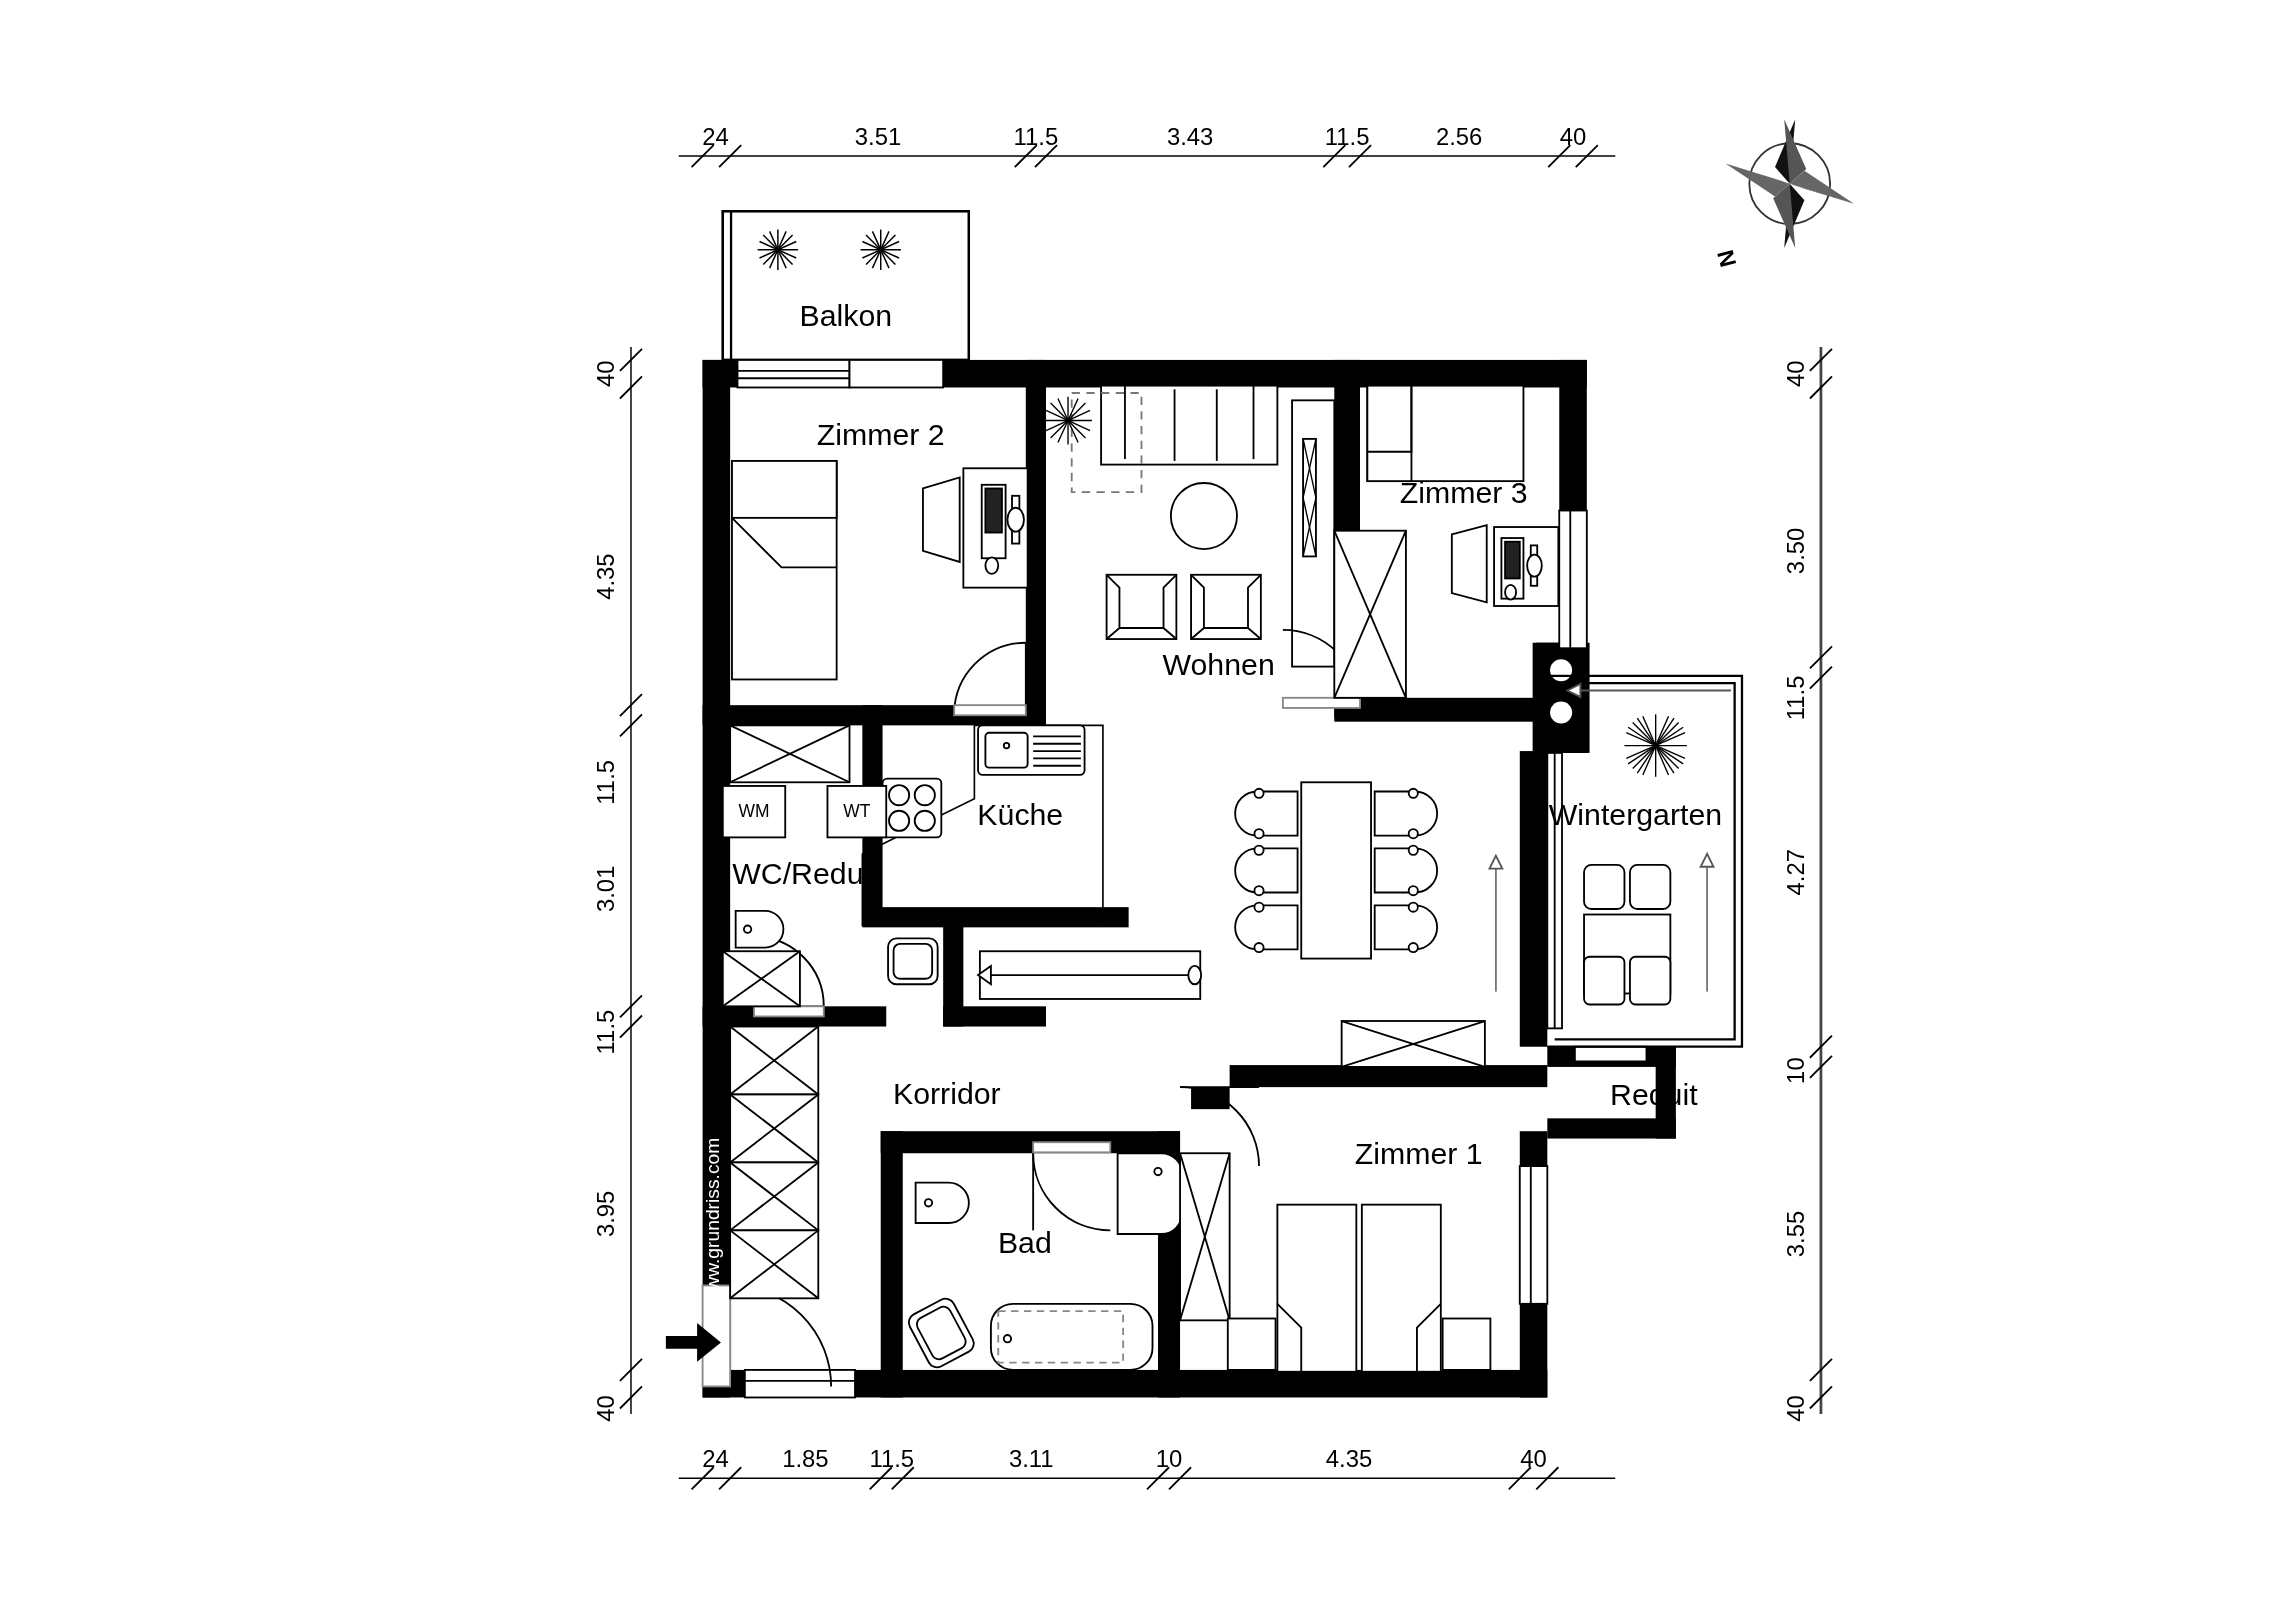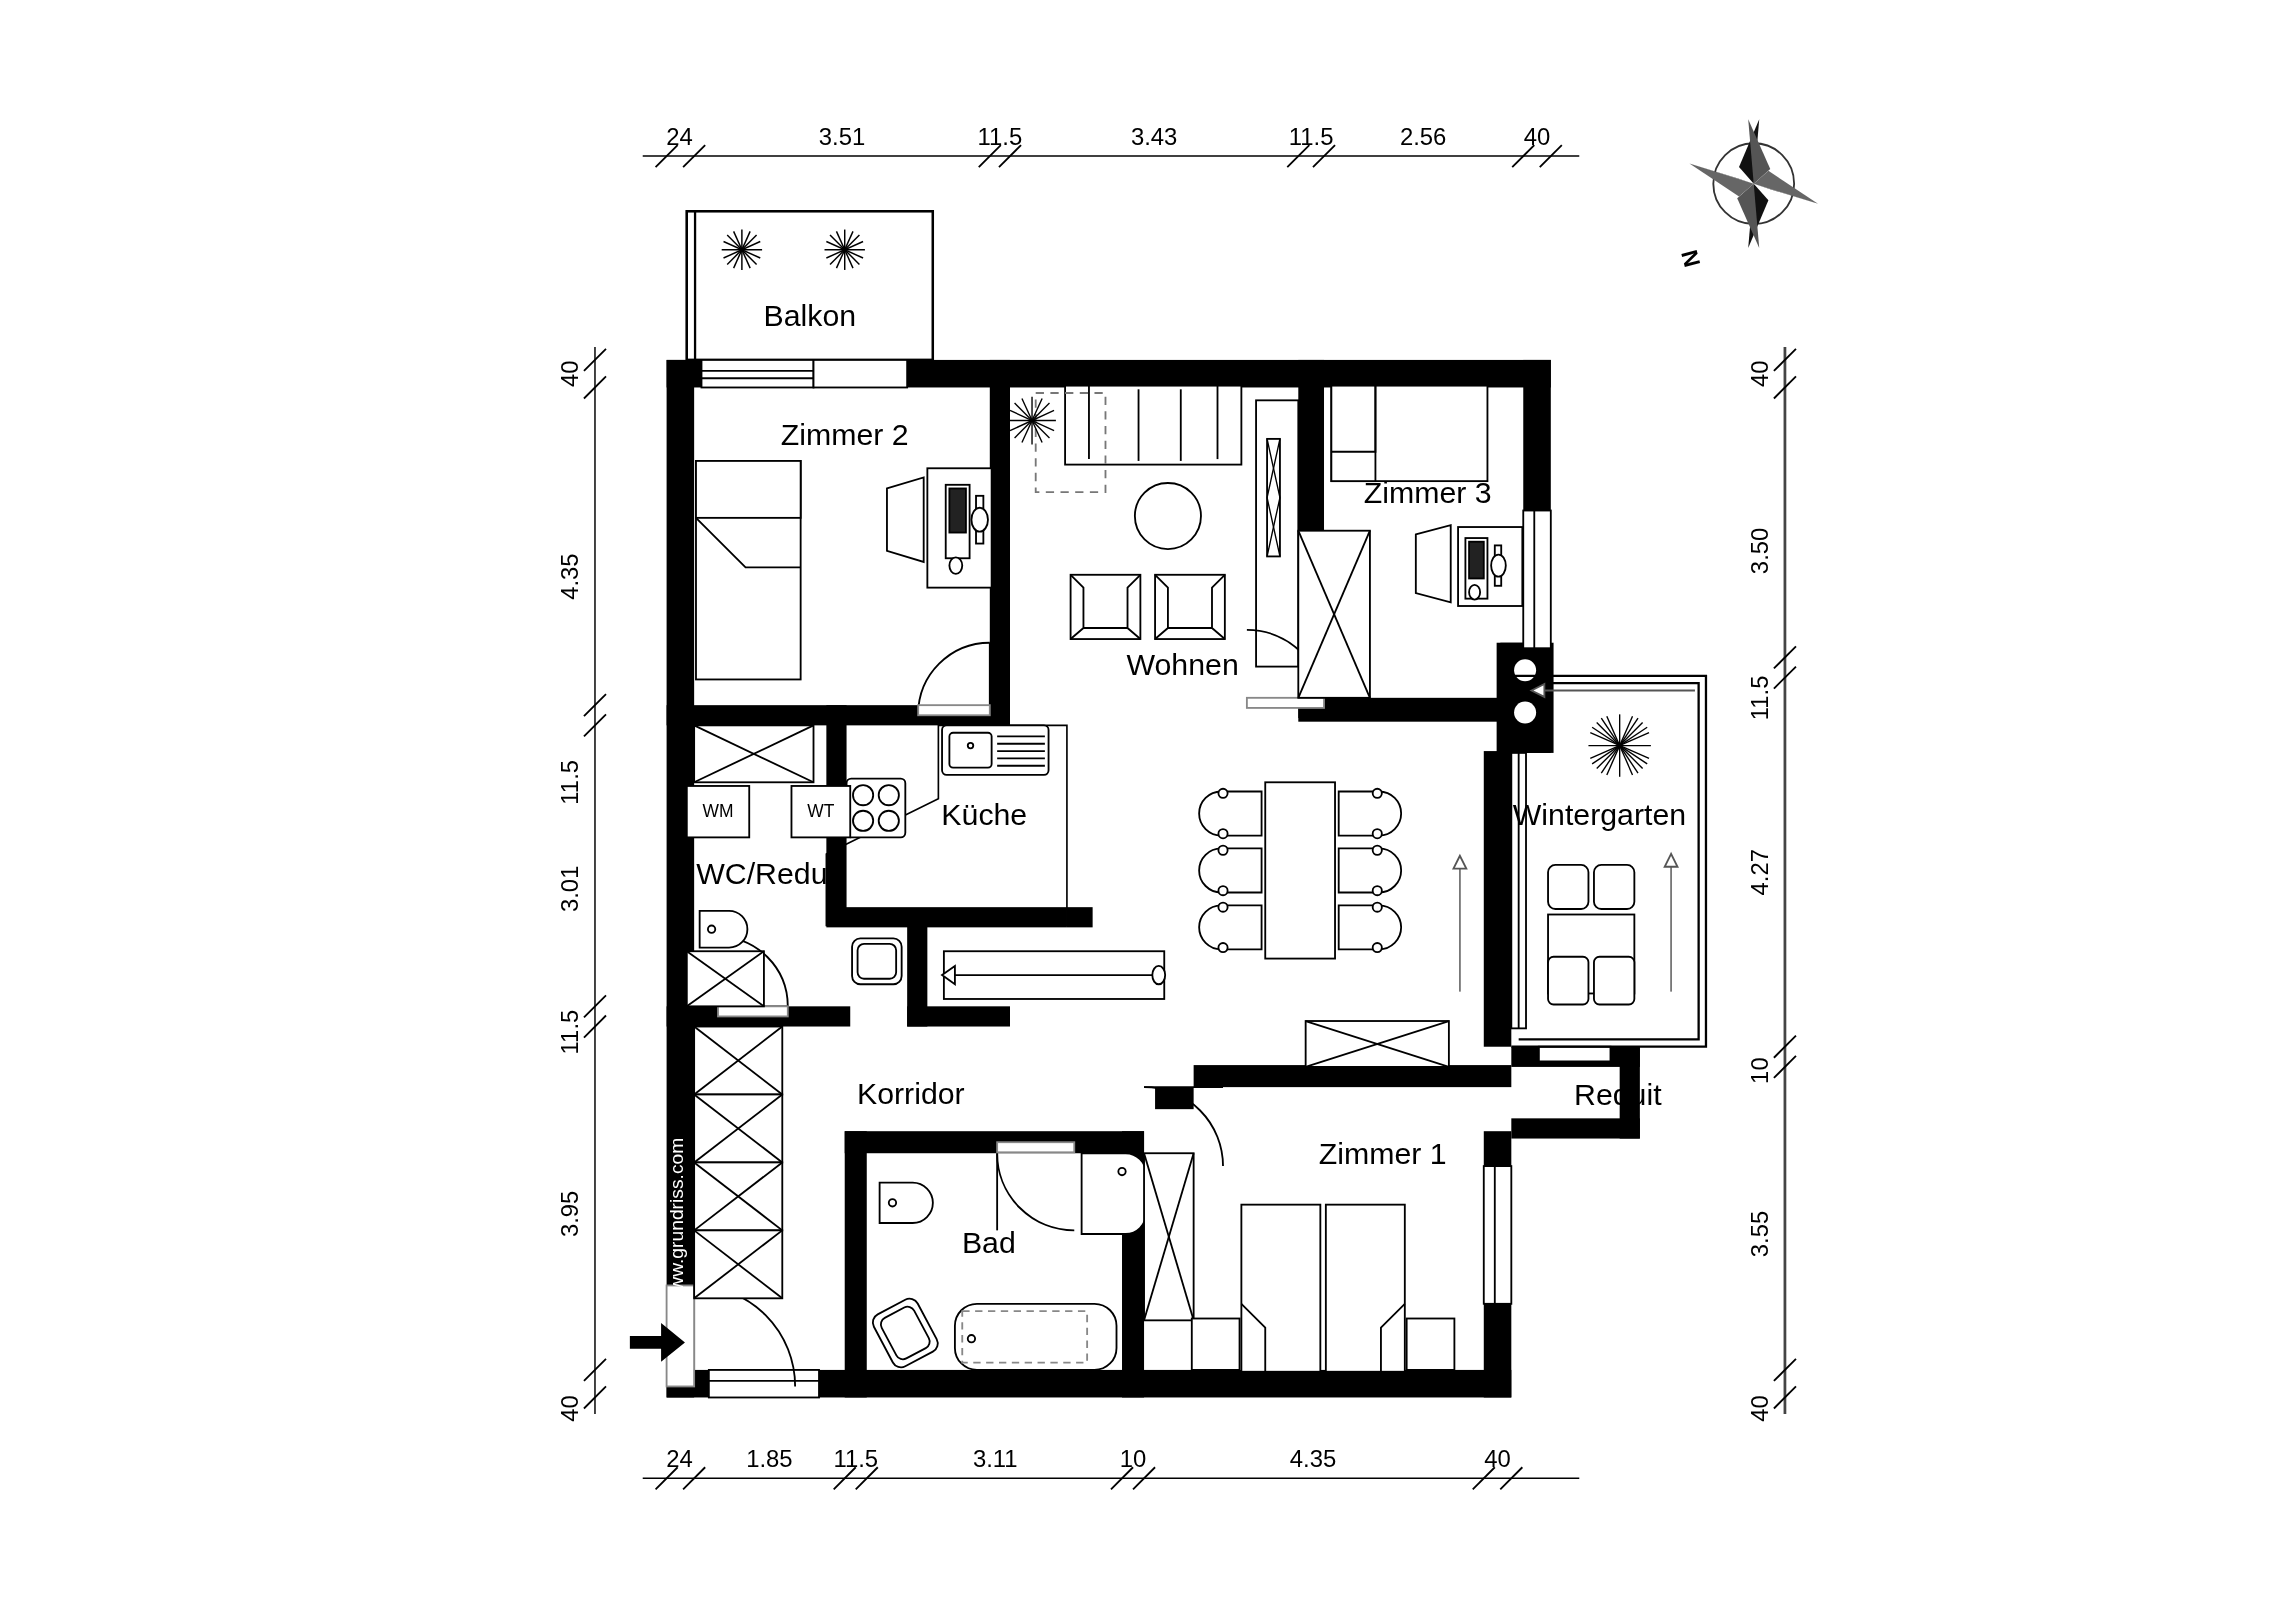--- a/index.html
+++ b/index.html
@@ -1,18 +1,18 @@
 <!DOCTYPE html>
 <html style="font-size:14.7px"><head>
 <meta charset="utf-8">
 <style>
   html,body{margin:0;padding:0;background:#ffffff;}
   body{width:2278px;height:1616px;position:relative;overflow:hidden;
        font-family:"Liberation Sans","DejaVu Sans",sans-serif;color:#000;}
-  #stage{position:absolute;left:0;top:0;width:2097px;height:1616px;}
+  #stage{position:absolute;left:0;top:0;width:2097px;height:1616px;padding-left:36px;}
   svg{display:block;}
   .dimtxt{font-family:"Liberation Sans",sans-serif;font-size:26px;fill:#000;}
   .roomtxt{font-family:"Liberation Sans",sans-serif;font-size:33px;fill:#000;}
   .smalltxt{font-family:"Liberation Sans",sans-serif;font-size:19px;fill:#000;}
   .wmtxt{font-family:"Liberation Sans",sans-serif;font-size:21px;fill:#ffffff;}
   .ntxt{font-family:"Liberation Sans",sans-serif;font-size:25px;fill:#000;font-weight:bold;}
 </style>
 </head>
 <body>
 

